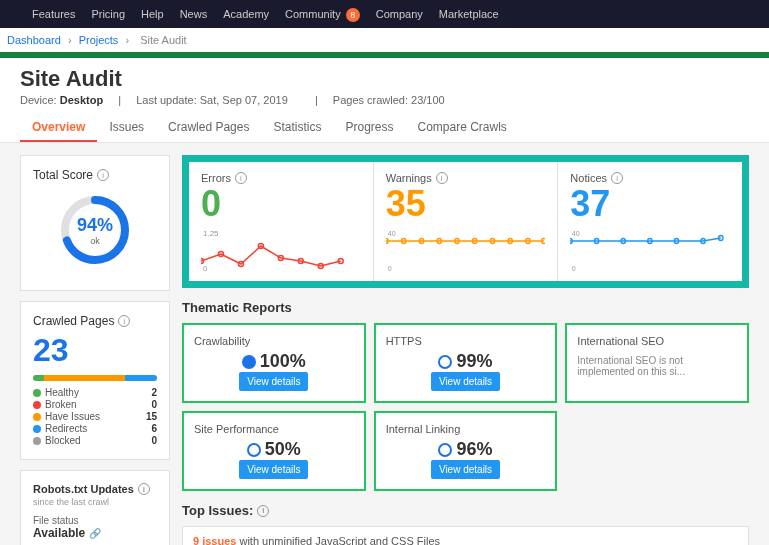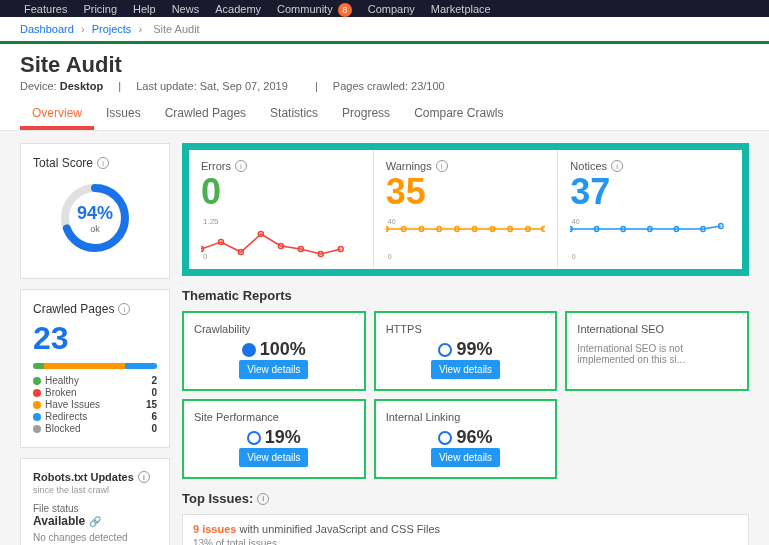--- a/index.html
+++ b/index.html
@@ -1,38 +1,38 @@
 <!DOCTYPE html>
 <html><head>
   <meta charset="utf-8">
   <style>
     * { box-sizing: border-box; margin: 0; padding: 0; }
     body { font-family: Arial, sans-serif; font-size: 12px; background: #f5f5f5; color: #333; width: 769px; overflow-x: hidden; }
 
     
-    .top-nav { background: #1a1a2e; display: flex; align-items: center; padding: 0 16px; height: 17px; }
+    .top-nav { background: #1a1a2e; display: flex; align-items: center; padding: 0 24px; height: 28px; }
     .top-nav a { color: #ccc; text-decoration: none; font-size: 11px; padding: 0 8px; line-height: 28px; }
     .nav-badge { background: #ff6b35; color: #fff; border-radius: 50%; width: 14px; height: 14px; display: inline-flex; align-items: center; justify-content: center; font-size: 9px; margin-left: 2px; }
 
     
-    .breadcrumb { padding: 6px 20px; font-size: 11px; color: #888; background: #fff; border-bottom: 3px solid #15803d; }
+    .breadcrumb { padding: 6px 7px; font-size: 11px; color: #888; background: #fff; border-bottom: 6px solid #15803d; }
     .breadcrumb a { color: #1a73e8; text-decoration: none; }
     .breadcrumb span { margin: 0 4px; }
 
     
     .page-header { background: #fff; padding: 8px 20px 0 20px; border-bottom: 1px solid #e5e5e5; }
     .page-header h1 { font-size: 22px; font-weight: bold; color: #333; }
     .page-meta { font-size: 11px; color: #666; margin: 2px 0 8px 0; }
     .page-meta span { margin-right: 12px; }
     .page-meta strong { color: #333; }
 
     
     .tabs { display: flex; border-bottom: none; }
     .tab { padding: 6px 12px; font-size: 12px; color: #666; cursor: pointer; border-bottom: 2px solid transparent; text-decoration: none; }
-    .tab.active { color: #ff6b35; border-bottom: 4px solid #ef4444; font-weight: normal; }
+    .tab.active { color: #ff6b35; border-bottom: 2px solid #ef4444; font-weight: bold; }
 
     
     .main-content { padding: 12px 20px; background: #f5f5f5; }
 
     
     .cards-row { display: flex; gap: 12px; }
 
     
     .left-panel { width: 150px; flex-shrink: 0; }
 
@@ -352,21 +352,21 @@
         <div class="report-card">
           <div class="report-card-title">International SEO</div>
           <div class="report-card-intl">International SEO is not implemented on this si...</div>
         </div>
 
         <div class="report-card">
           <div class="report-card-title">Site Performance</div>
           <div class="report-score-row">
             <div class="report-score">
               <span class="circle-indicator"></span>
-              <span class="report-pct">19%</span>
+              <span class="report-pct">50%</span>
             </div>
             <button class="view-details-btn">View details</button>
           </div>
         </div>
 
         <div class="report-card">
           <div class="report-card-title">Internal Linking</div>
           <div class="report-score-row">
             <div class="report-score">
               <span class="circle-indicator"></span>

